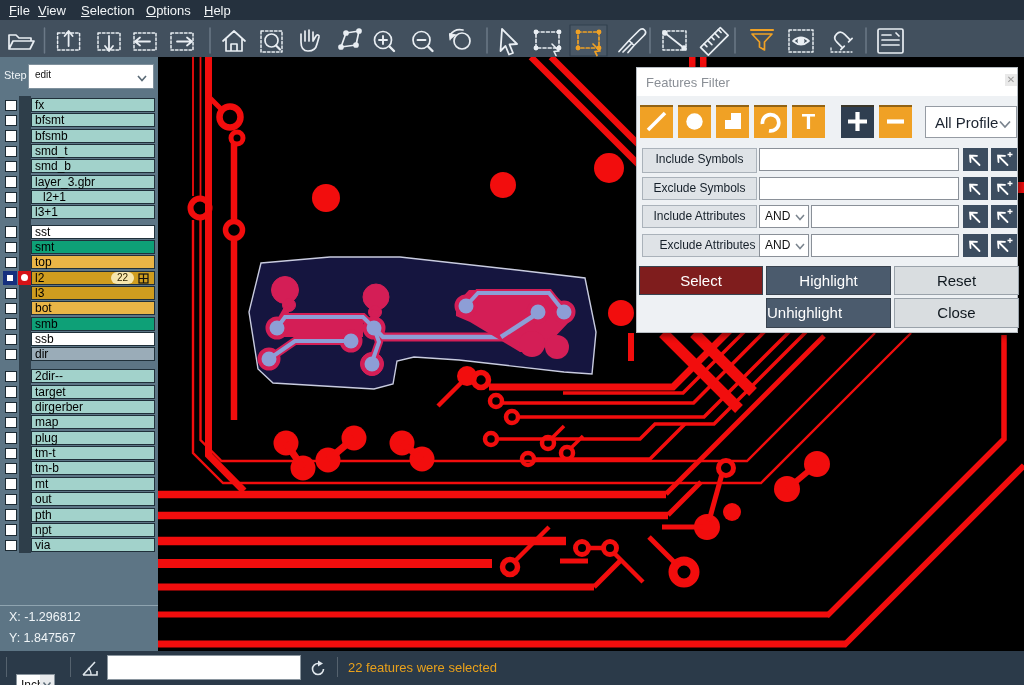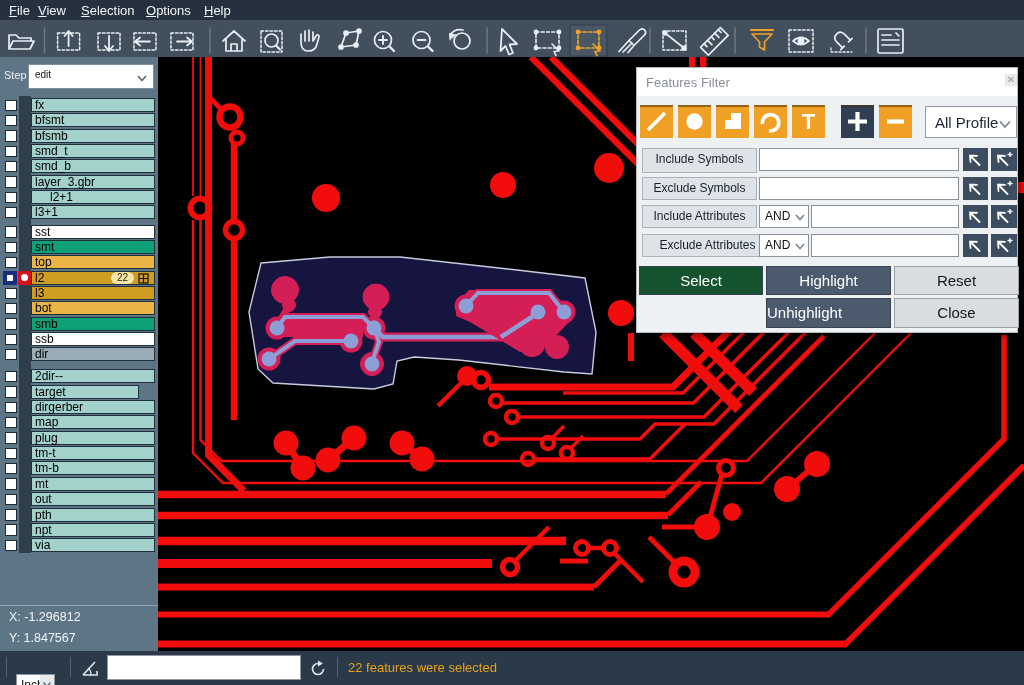--- a/index.html
+++ b/index.html
@@ -244,21 +244,21 @@
     <div class="abs" style="left:31px;top:56.3px;width:124px;height:14px;background:#a2d2cb;border:1px solid #20303a;font-size:12px;color:#000;line-height:12px;padding-left:3px;white-space:nowrap;">bfsmt</div>
 <div class="abs" style="left:5px;top:73.2px;width:11.5px;height:11.5px;background:#fff;border:1.6px solid #1c2a33;"></div>
     <div class="abs" style="left:31px;top:71.7px;width:124px;height:14px;background:#a2d2cb;border:1px solid #20303a;font-size:12px;color:#000;line-height:12px;padding-left:3px;white-space:nowrap;">bfsmb</div>
 <div class="abs" style="left:5px;top:88.5px;width:11.5px;height:11.5px;background:#fff;border:1.6px solid #1c2a33;"></div>
     <div class="abs" style="left:31px;top:87.0px;width:124px;height:14px;background:#a2d2cb;border:1px solid #20303a;font-size:12px;color:#000;line-height:12px;padding-left:3px;white-space:nowrap;">smd_t</div>
 <div class="abs" style="left:5px;top:103.9px;width:11.5px;height:11.5px;background:#fff;border:1.6px solid #1c2a33;"></div>
     <div class="abs" style="left:31px;top:102.4px;width:124px;height:14px;background:#a2d2cb;border:1px solid #20303a;font-size:12px;color:#000;line-height:12px;padding-left:3px;white-space:nowrap;">smd_b</div>
 <div class="abs" style="left:5px;top:119.2px;width:11.5px;height:11.5px;background:#fff;border:1.6px solid #1c2a33;"></div>
     <div class="abs" style="left:31px;top:117.7px;width:124px;height:14px;background:#a2d2cb;border:1px solid #20303a;font-size:12px;color:#000;line-height:12px;padding-left:3px;white-space:nowrap;">layer_3.gbr</div>
 <div class="abs" style="left:5px;top:134.5px;width:11.5px;height:11.5px;background:#fff;border:1.6px solid #1c2a33;"></div>
-    <div class="abs" style="left:31px;top:133.0px;width:124px;height:14px;background:#a2d2cb;border:1px solid #20303a;font-size:12px;color:#000;line-height:12px;padding-left:18px;white-space:nowrap;">l2+1</div>
+    <div class="abs" style="left:31px;top:133.0px;width:124px;height:14px;background:#a2d2cb;border:1px solid #20303a;font-size:12px;color:#000;line-height:12px;padding-left:11px;white-space:nowrap;">l2+1</div>
 <div class="abs" style="left:5px;top:149.9px;width:11.5px;height:11.5px;background:#fff;border:1.6px solid #1c2a33;"></div>
     <div class="abs" style="left:31px;top:148.4px;width:124px;height:14px;background:#a2d2cb;border:1px solid #20303a;font-size:12px;color:#000;line-height:12px;padding-left:3px;white-space:nowrap;">l3+1</div>
 <div class="abs" style="left:5px;top:169.2px;width:11.5px;height:11.5px;background:#fff;border:1.6px solid #1c2a33;"></div>
     <div class="abs" style="left:31px;top:167.7px;width:124px;height:14px;background:#ffffff;border:1px solid #20303a;font-size:12px;color:#000;line-height:12px;padding-left:3px;white-space:nowrap;">sst</div>
 <div class="abs" style="left:5px;top:184.5px;width:11.5px;height:11.5px;background:#fff;border:1.6px solid #1c2a33;"></div>
     <div class="abs" style="left:31px;top:183.0px;width:124px;height:14px;background:#0ea077;border:1px solid #20303a;font-size:12px;color:#000;line-height:12px;padding-left:3px;white-space:nowrap;">smt</div>
 <div class="abs" style="left:5px;top:199.9px;width:11.5px;height:11.5px;background:#fff;border:1.6px solid #1c2a33;"></div>
     <div class="abs" style="left:31px;top:198.4px;width:124px;height:14px;background:#eab546;border:1px solid #20303a;font-size:12px;color:#000;line-height:12px;padding-left:3px;white-space:nowrap;">top</div>
 <div class="abs" style="left:3px;top:214.2px;width:14px;height:14px;background:#16307e;">
       <div class="abs" style="left:4px;top:4px;width:6px;height:6px;background:#fff"></div>
@@ -270,21 +270,21 @@
     <div class="abs" style="left:31px;top:244.4px;width:124px;height:14px;background:#eab546;border:1px solid #20303a;font-size:12px;color:#000;line-height:12px;padding-left:3px;white-space:nowrap;">bot</div>
 <div class="abs" style="left:5px;top:261.2px;width:11.5px;height:11.5px;background:#fff;border:1.6px solid #1c2a33;"></div>
     <div class="abs" style="left:31px;top:259.7px;width:124px;height:14px;background:#0ea077;border:1px solid #20303a;font-size:12px;color:#000;line-height:12px;padding-left:3px;white-space:nowrap;">smb</div>
 <div class="abs" style="left:5px;top:276.6px;width:11.5px;height:11.5px;background:#fff;border:1.6px solid #1c2a33;"></div>
     <div class="abs" style="left:31px;top:275.1px;width:124px;height:14px;background:#ffffff;border:1px solid #20303a;font-size:12px;color:#000;line-height:12px;padding-left:3px;white-space:nowrap;">ssb</div>
 <div class="abs" style="left:5px;top:291.9px;width:11.5px;height:11.5px;background:#fff;border:1.6px solid #1c2a33;"></div>
     <div class="abs" style="left:31px;top:290.4px;width:124px;height:14px;background:#9aacb8;border:1px solid #20303a;font-size:12px;color:#000;line-height:12px;padding-left:3px;white-space:nowrap;">dir</div>
 <div class="abs" style="left:5px;top:313.9px;width:11.5px;height:11.5px;background:#fff;border:1.6px solid #1c2a33;"></div>
     <div class="abs" style="left:31px;top:312.4px;width:124px;height:14px;background:#a2d2cb;border:1px solid #20303a;font-size:12px;color:#000;line-height:12px;padding-left:3px;white-space:nowrap;">2dir--</div>
 <div class="abs" style="left:5px;top:329.2px;width:11.5px;height:11.5px;background:#fff;border:1.6px solid #1c2a33;"></div>
-    <div class="abs" style="left:31px;top:327.7px;width:108px;height:14px;background:#a2d2cb;border:1px solid #20303a;font-size:12px;color:#000;line-height:12px;padding-left:3px;white-space:nowrap;">target</div>
+    <div class="abs" style="left:31px;top:327.7px;width:124px;height:14px;background:#a2d2cb;border:1px solid #20303a;font-size:12px;color:#000;line-height:12px;padding-left:3px;white-space:nowrap;">target</div>
 <div class="abs" style="left:5px;top:344.6px;width:11.5px;height:11.5px;background:#fff;border:1.6px solid #1c2a33;"></div>
     <div class="abs" style="left:31px;top:343.1px;width:124px;height:14px;background:#a2d2cb;border:1px solid #20303a;font-size:12px;color:#000;line-height:12px;padding-left:3px;white-space:nowrap;">dirgerber</div>
 <div class="abs" style="left:5px;top:359.9px;width:11.5px;height:11.5px;background:#fff;border:1.6px solid #1c2a33;"></div>
     <div class="abs" style="left:31px;top:358.4px;width:124px;height:14px;background:#a2d2cb;border:1px solid #20303a;font-size:12px;color:#000;line-height:12px;padding-left:3px;white-space:nowrap;">map</div>
 <div class="abs" style="left:5px;top:375.3px;width:11.5px;height:11.5px;background:#fff;border:1.6px solid #1c2a33;"></div>
     <div class="abs" style="left:31px;top:373.8px;width:124px;height:14px;background:#a2d2cb;border:1px solid #20303a;font-size:12px;color:#000;line-height:12px;padding-left:3px;white-space:nowrap;">plug</div>
 <div class="abs" style="left:5px;top:390.6px;width:11.5px;height:11.5px;background:#fff;border:1.6px solid #1c2a33;"></div>
     <div class="abs" style="left:31px;top:389.1px;width:124px;height:14px;background:#a2d2cb;border:1px solid #20303a;font-size:12px;color:#000;line-height:12px;padding-left:3px;white-space:nowrap;">tm-t</div>
 <div class="abs" style="left:5px;top:405.9px;width:11.5px;height:11.5px;background:#fff;border:1.6px solid #1c2a33;"></div>
     <div class="abs" style="left:31px;top:404.4px;width:124px;height:14px;background:#a2d2cb;border:1px solid #20303a;font-size:12px;color:#000;line-height:12px;padding-left:3px;white-space:nowrap;">tm-b</div>
@@ -392,21 +392,21 @@
         <path d="M19 4 L19 9 M16.5 6.5 L21.5 6.5" stroke="#fff" stroke-width="1.3"></path>
         <path d="M16.5 17 L7 7.5 M7 7.5 L7.5 14 M7 7.5 L14 7.8" stroke="#fff" stroke-width="1.8" fill="none" stroke-linecap="round"></path>
       </svg></div>
 <div class="abs" style="left:326px;top:166px;width:25px;height:23px;background:#3c4d60;"><svg width="25" height="23">
         <path d="M16.5 17 L7 7.5 M7 7.5 L7.5 14 M7 7.5 L14 7.8" stroke="#fff" stroke-width="1.8" fill="none" stroke-linecap="round"></path>
       </svg></div>
 <div class="abs" style="left:354px;top:166px;width:26px;height:23px;background:#3c4d60;"><svg width="26" height="23">
         <path d="M19 4 L19 9 M16.5 6.5 L21.5 6.5" stroke="#fff" stroke-width="1.3"></path>
         <path d="M16.5 17 L7 7.5 M7 7.5 L7.5 14 M7 7.5 L14 7.8" stroke="#fff" stroke-width="1.8" fill="none" stroke-linecap="round"></path>
       </svg></div>
-<div class="abs" style="left:2px;top:198px;width:124px;height:29px;background:#14532d;border:1px solid #39434f;color:#fff;font-size:15px;text-align:center;line-height:27px;">Select</div>
+<div class="abs" style="left:2px;top:198px;width:124px;height:29px;background:#7f1d1d;border:1px solid #39434f;color:#fff;font-size:15px;text-align:center;line-height:27px;">Select</div>
 <div class="abs" style="left:129px;top:198px;width:125px;height:29px;background:#4b5b6d;border:1px solid #39434f;color:#fff;font-size:15px;text-align:center;line-height:27px;">Highlight</div>
 <div class="abs" style="left:257px;top:198px;width:125px;height:29px;background:#d9dde0;border:1px solid #9aa2aa;color:#10181f;font-size:15px;text-align:center;line-height:27px;">Reset</div>
 <div class="abs" style="left:129px;top:230px;width:125px;height:30px;background:#4b5b6d;border:1px solid #39434f;color:#fff;font-size:15px;line-height:28px;">Unhighlight</div>
 <div class="abs" style="left:257px;top:230px;width:125px;height:30px;background:#d9dde0;border:1px solid #9aa2aa;color:#10181f;font-size:15px;text-align:center;line-height:28px;">Close</div>
 </div>
 
 <div class="abs" style="left:0;top:651px;width:1024px;height:34px;background:#2b3a49;">
 <div class="abs" style="left:6px;top:6px;width:1px;height:20px;background:#55626e;"></div>
 <div class="abs" style="left:16px;top:6px;width:39px;height:22px;background:#fff;border:1px solid #8a959e;margin-top:17px;">
       <span class="abs" style="left:4px;top:3px;font-size:12px;color:#111;">Inch</span>

